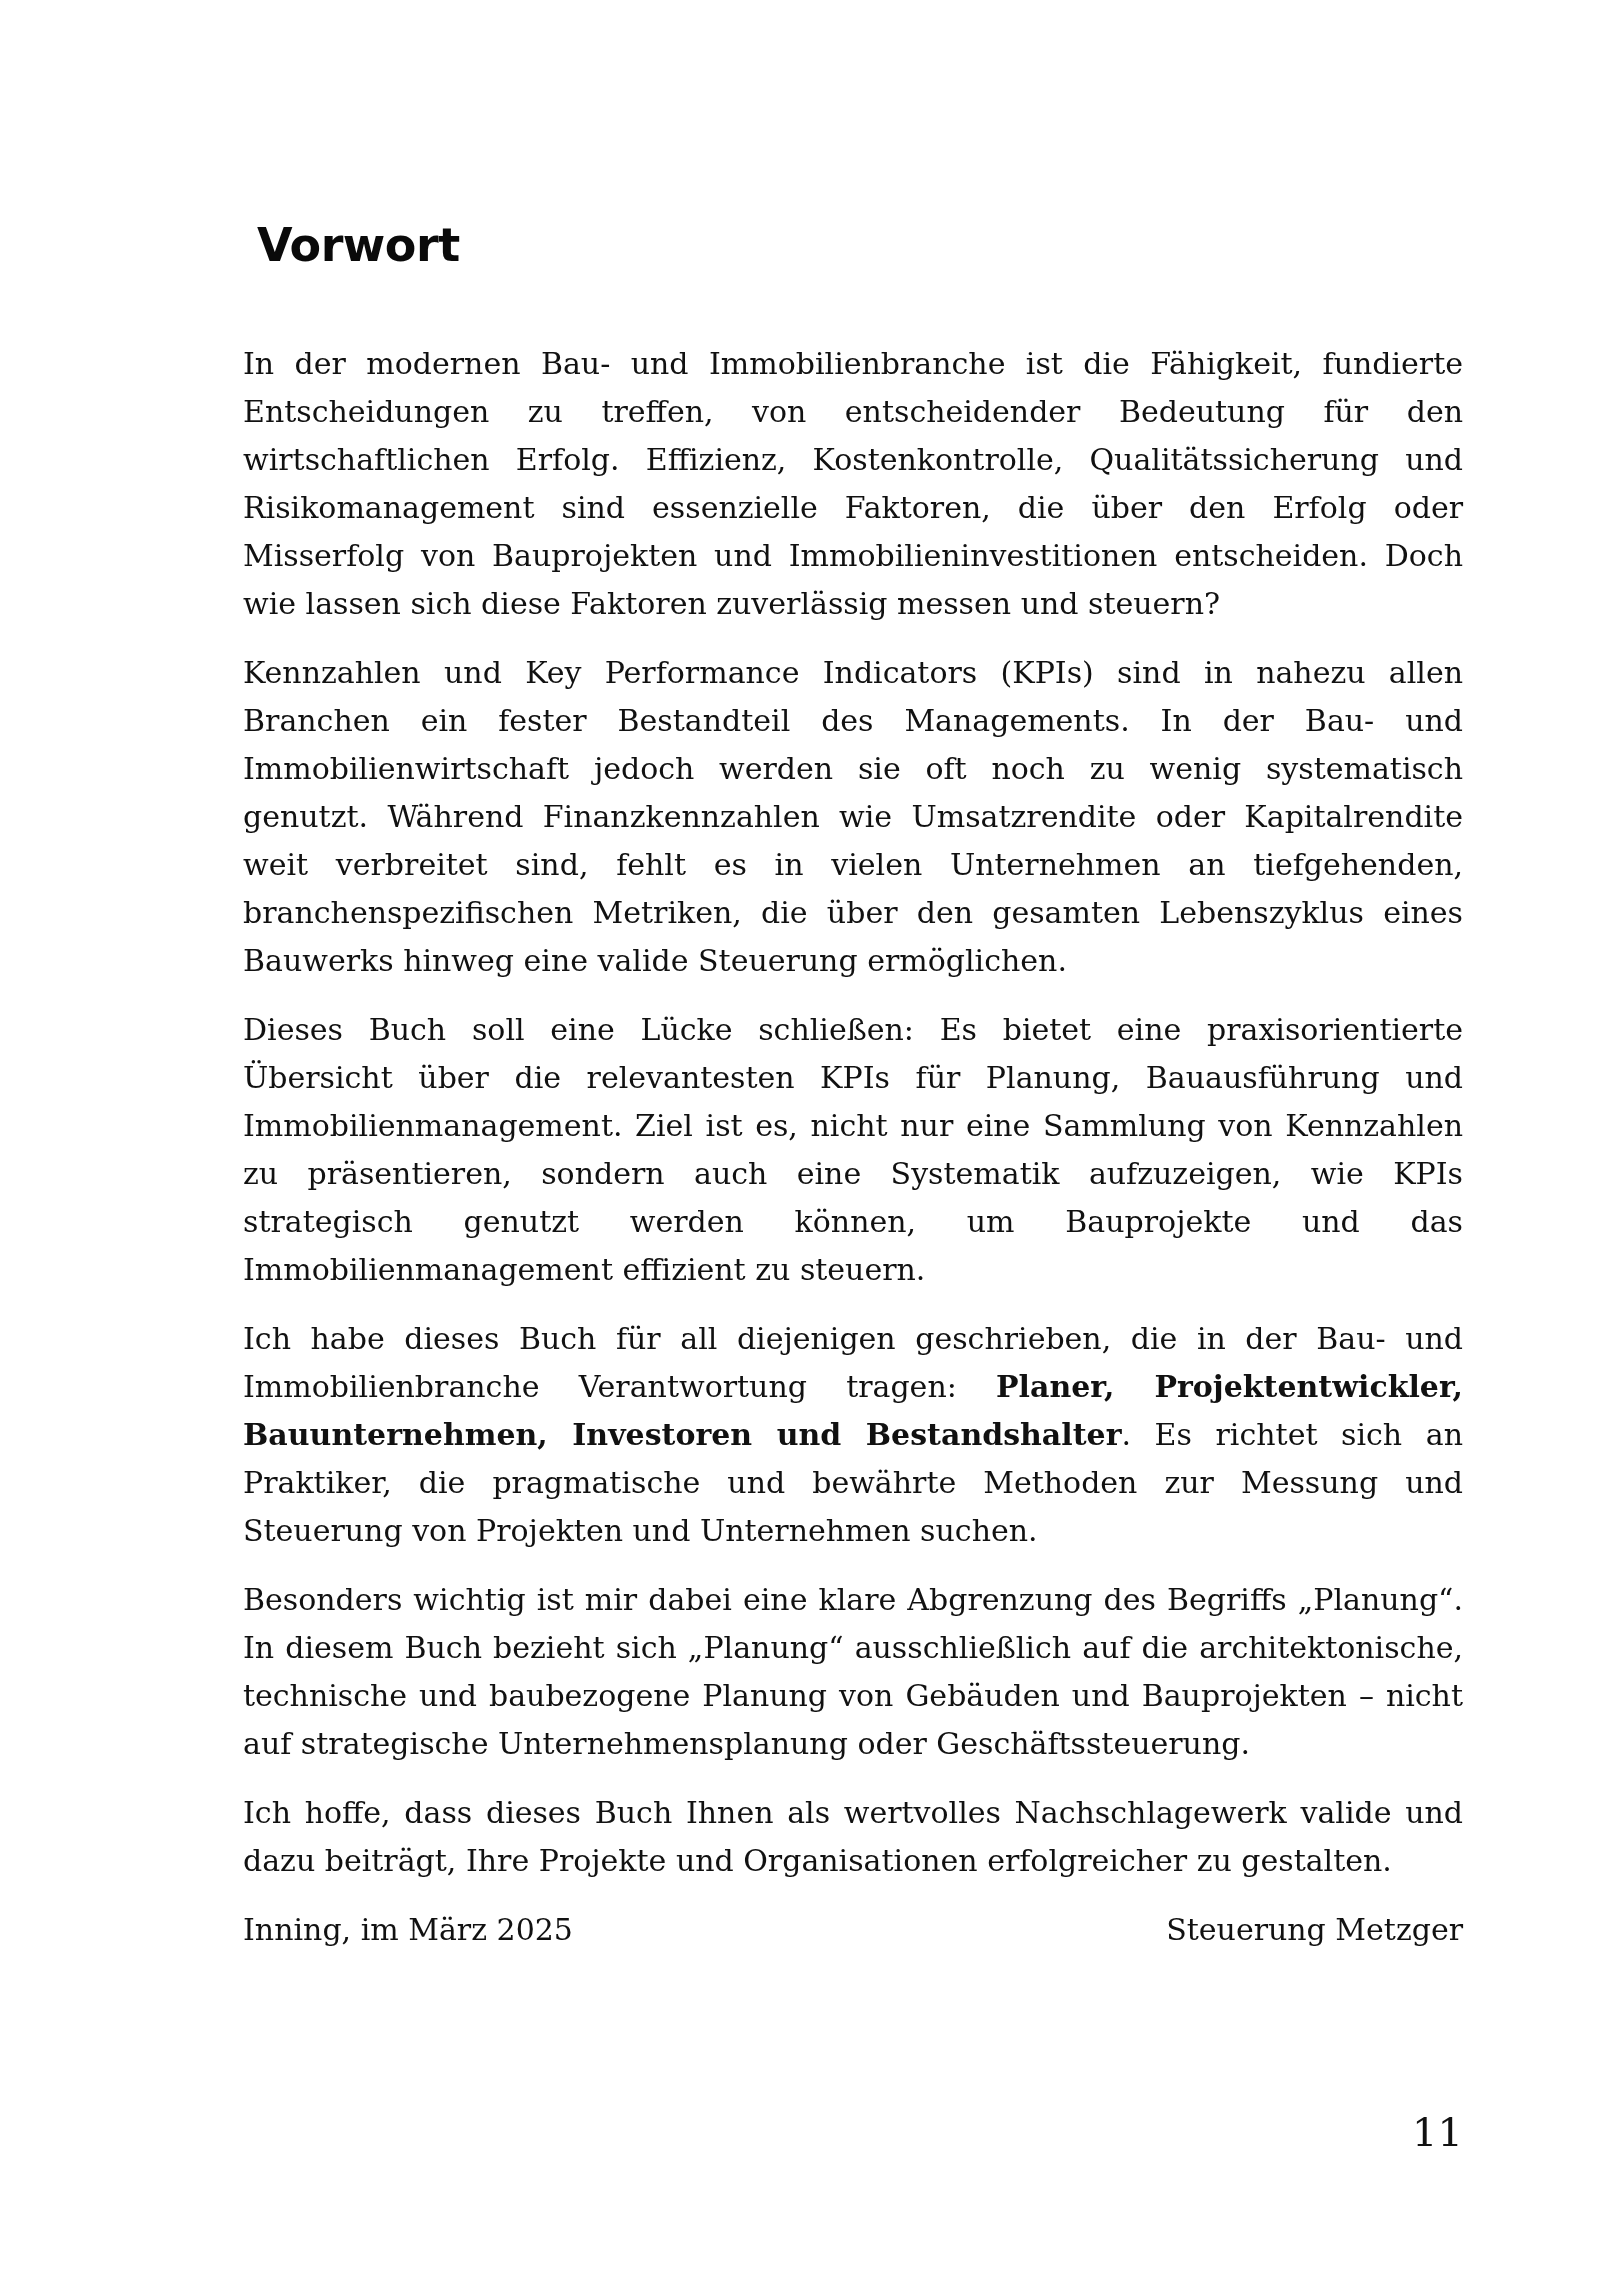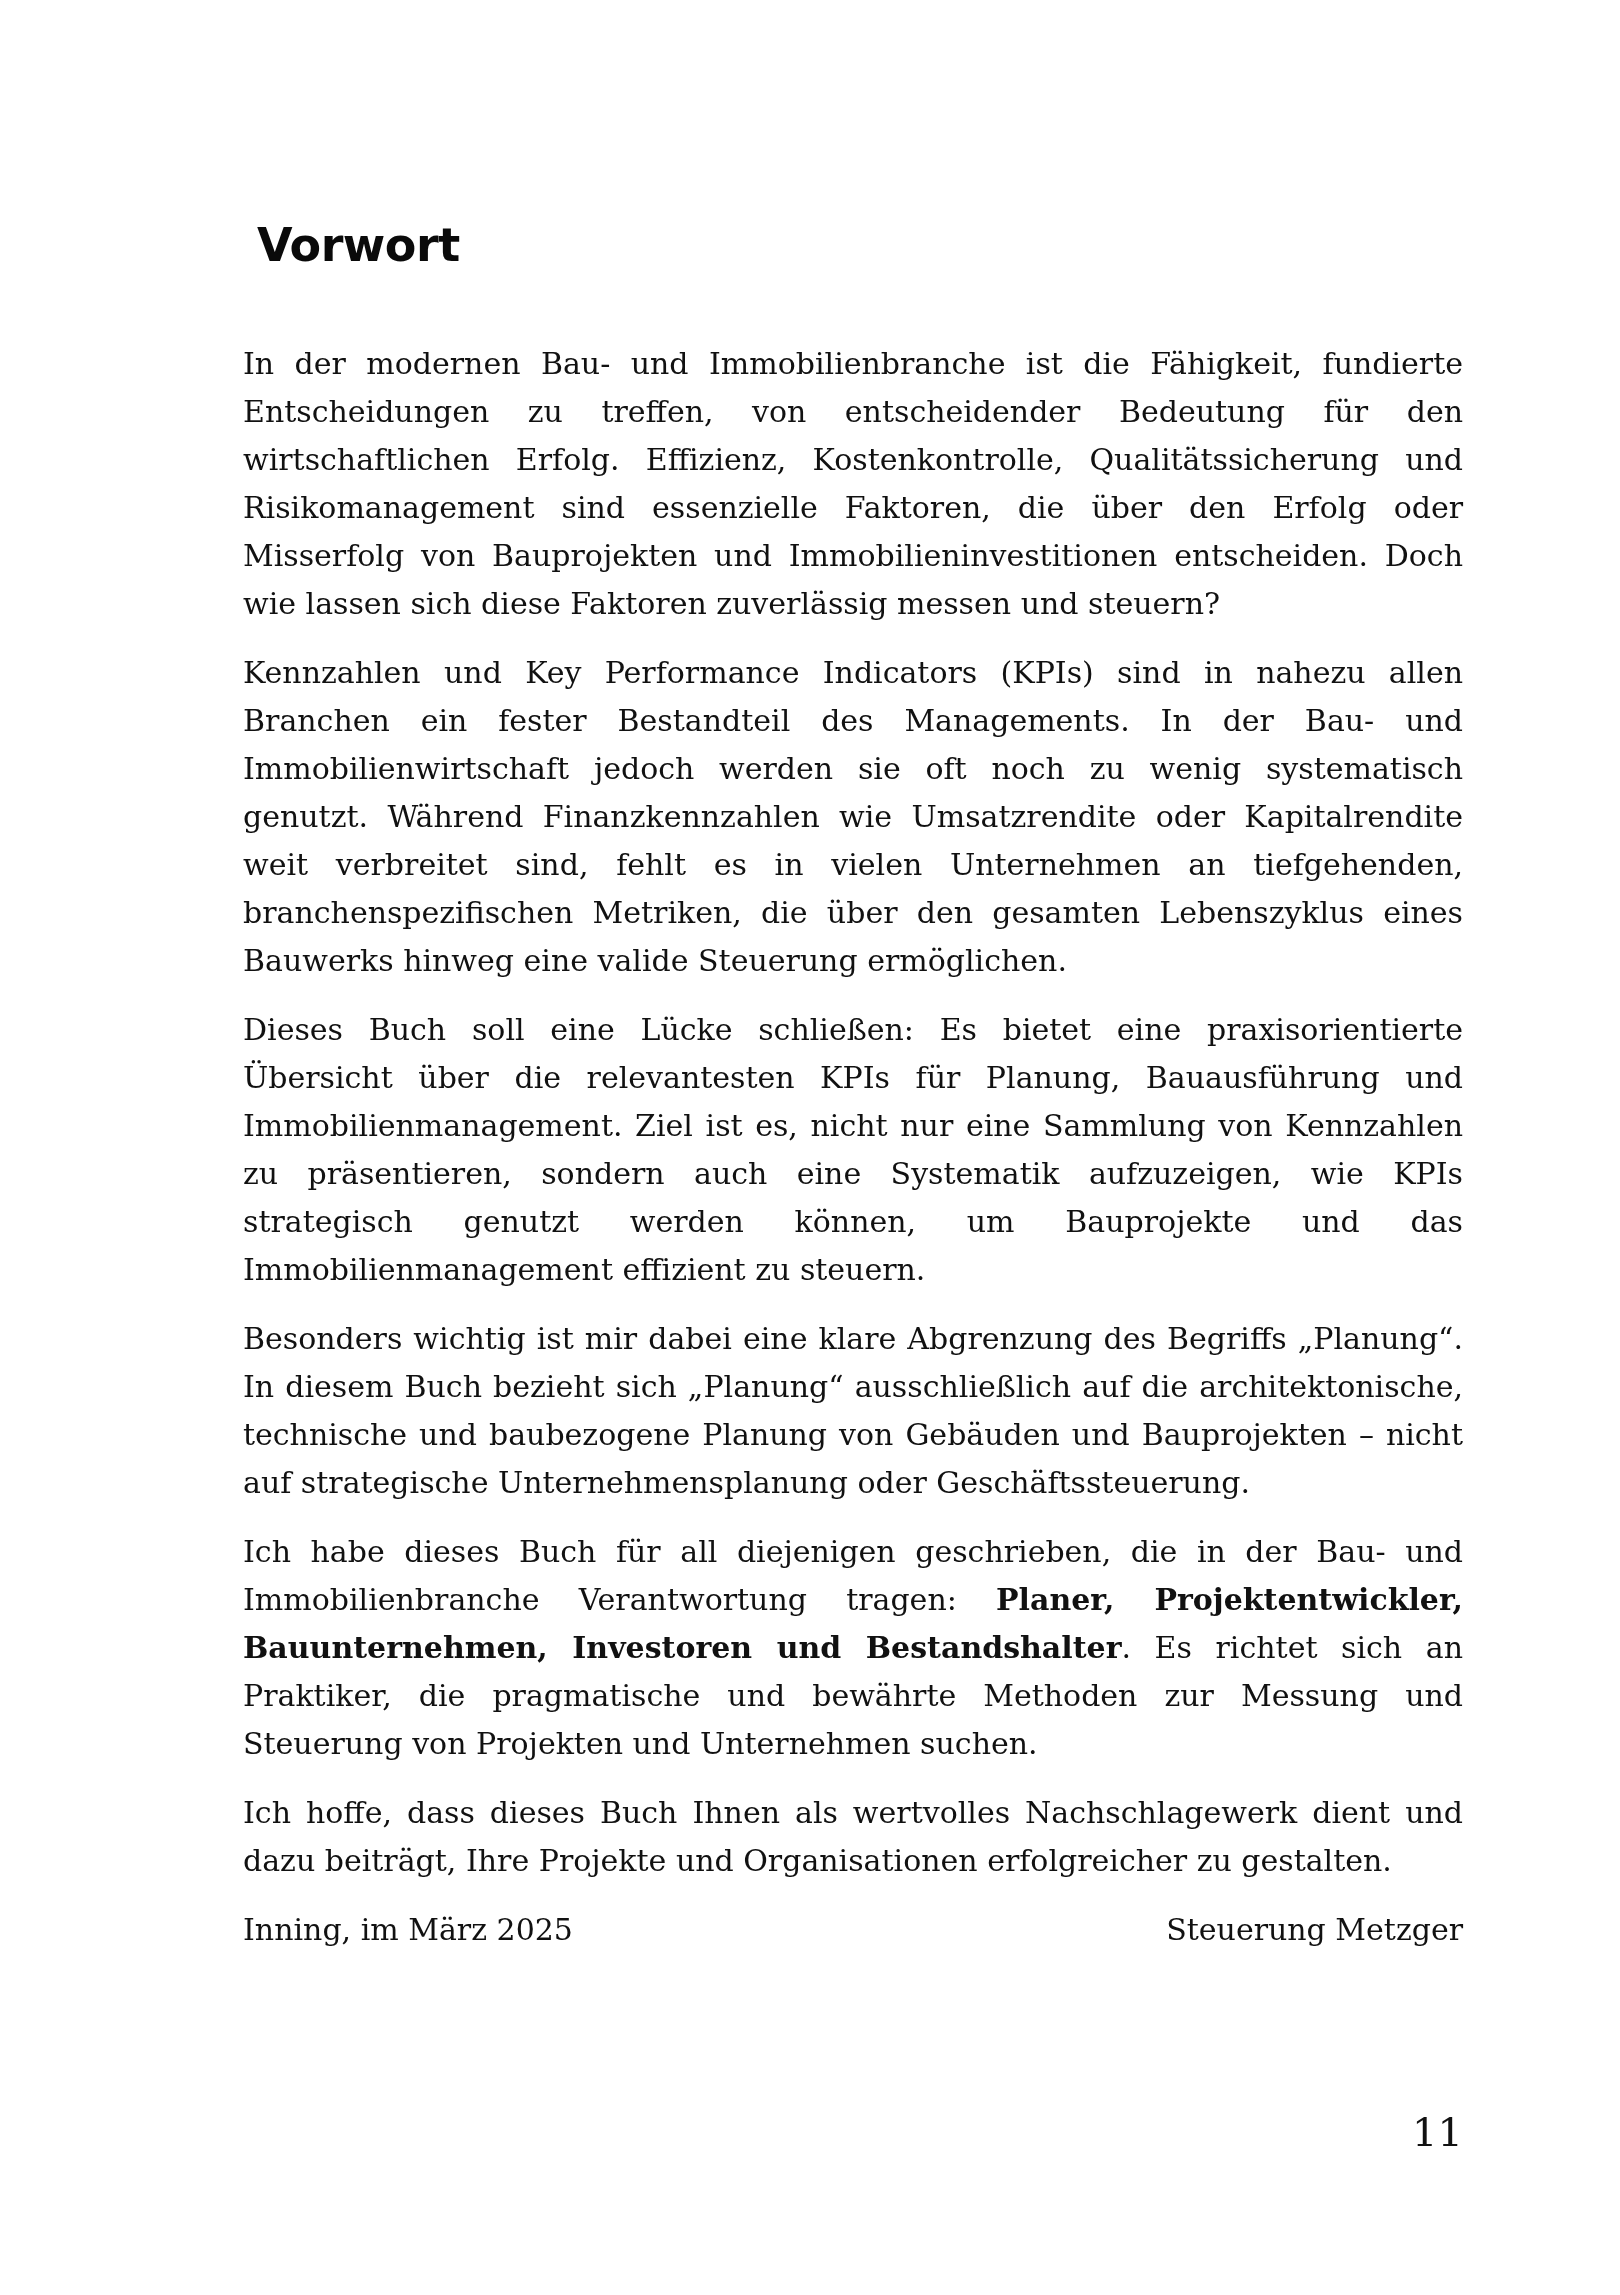--- a/index.html
+++ b/index.html
@@ -25,23 +25,23 @@
 </style>
 </head>
 <body>
 
 <div class="page">
   <h1 class="title">Vorwort</h1>
   <div class="body">
     <p>In der modernen Bau- und Immobilienbranche ist die Fähigkeit, fundierte Entscheidungen zu treffen, von entscheidender Bedeutung für den wirtschaftlichen Erfolg. Effizienz, Kostenkontrolle, Qualitätssicherung und Risikomanagement sind essenzielle Faktoren, die über den Erfolg oder Misserfolg von Bauprojekten und Immobilieninvestitionen entscheiden. Doch wie lassen sich diese Faktoren zuverlässig messen und steuern?</p>
     <p>Kennzahlen und Key Performance Indicators (KPIs) sind in nahezu allen Branchen ein fester Bestandteil des Managements. In der Bau- und Immobilienwirtschaft jedoch werden sie oft noch zu wenig systematisch genutzt. Während Finanzkennzahlen wie Umsatzrendite oder Kapitalrendite weit verbreitet sind, fehlt es in vielen Unternehmen an tiefgehenden, branchenspezifischen Metriken, die über den gesamten Lebenszyklus eines Bauwerks hinweg eine valide Steuerung ermöglichen.</p>
     <p>Dieses Buch soll eine Lücke schließen: Es bietet eine praxisorientierte Übersicht über die relevantesten KPIs für Planung, Bauausführung und Immobilienmanagement. Ziel ist es, nicht nur eine Sammlung von Kennzahlen zu präsentieren, sondern auch eine Systematik aufzuzeigen, wie KPIs strategisch genutzt werden können, um Bauprojekte und das Immobilienmanagement effizient zu steuern.</p>
+    <p><span>Ich habe dieses Buch für all diejenigen geschrieben, die in der Bau- und Immobilienbranche Verantwortung tragen: </span><b>Planer, Projektentwickler, Bauunternehmen, Investoren und Bestandshalter</b><span>. Es richtet sich an Praktiker, die pragmatische und bewährte Methoden zur Messung und Steuerung von Projekten und Unternehmen suchen.</span></p>
     <p>Besonders wichtig ist mir dabei eine klare Abgrenzung des Begriffs „Planung“. In diesem Buch bezieht sich „Planung“ ausschließlich auf die architektonische, technische und baubezogene Planung von Gebäuden und Bauprojekten – nicht auf strategische Unternehmensplanung oder Geschäftssteuerung.</p>
-    <p><span>Ich habe dieses Buch für all diejenigen geschrieben, die in der Bau- und Immobilienbranche Verantwortung tragen: </span><b>Planer, Projektentwickler, Bauunternehmen, Investoren und Bestandshalter</b><span>. Es richtet sich an Praktiker, die pragmatische und bewährte Methoden zur Messung und Steuerung von Projekten und Unternehmen suchen.</span></p>
-    <p>Ich hoffe, dass dieses Buch Ihnen als wertvolles Nachschlagewerk dient und dazu beiträgt, Ihre Projekte und Organisationen erfolgreicher zu gestalten.</p>
+    <p>Ich hoffe, dass dieses Buch Ihnen als wertvolles Nachschlagewerk valide und dazu beiträgt, Ihre Projekte und Organisationen erfolgreicher zu gestalten.</p>
     <div class="sig">
       <span>Inning, im März 2025</span>
       <span>Steuerung Metzger</span>
     </div>
   </div>
   <div class="pagenum">11</div>
 </div>
 
 
 </body></html>

